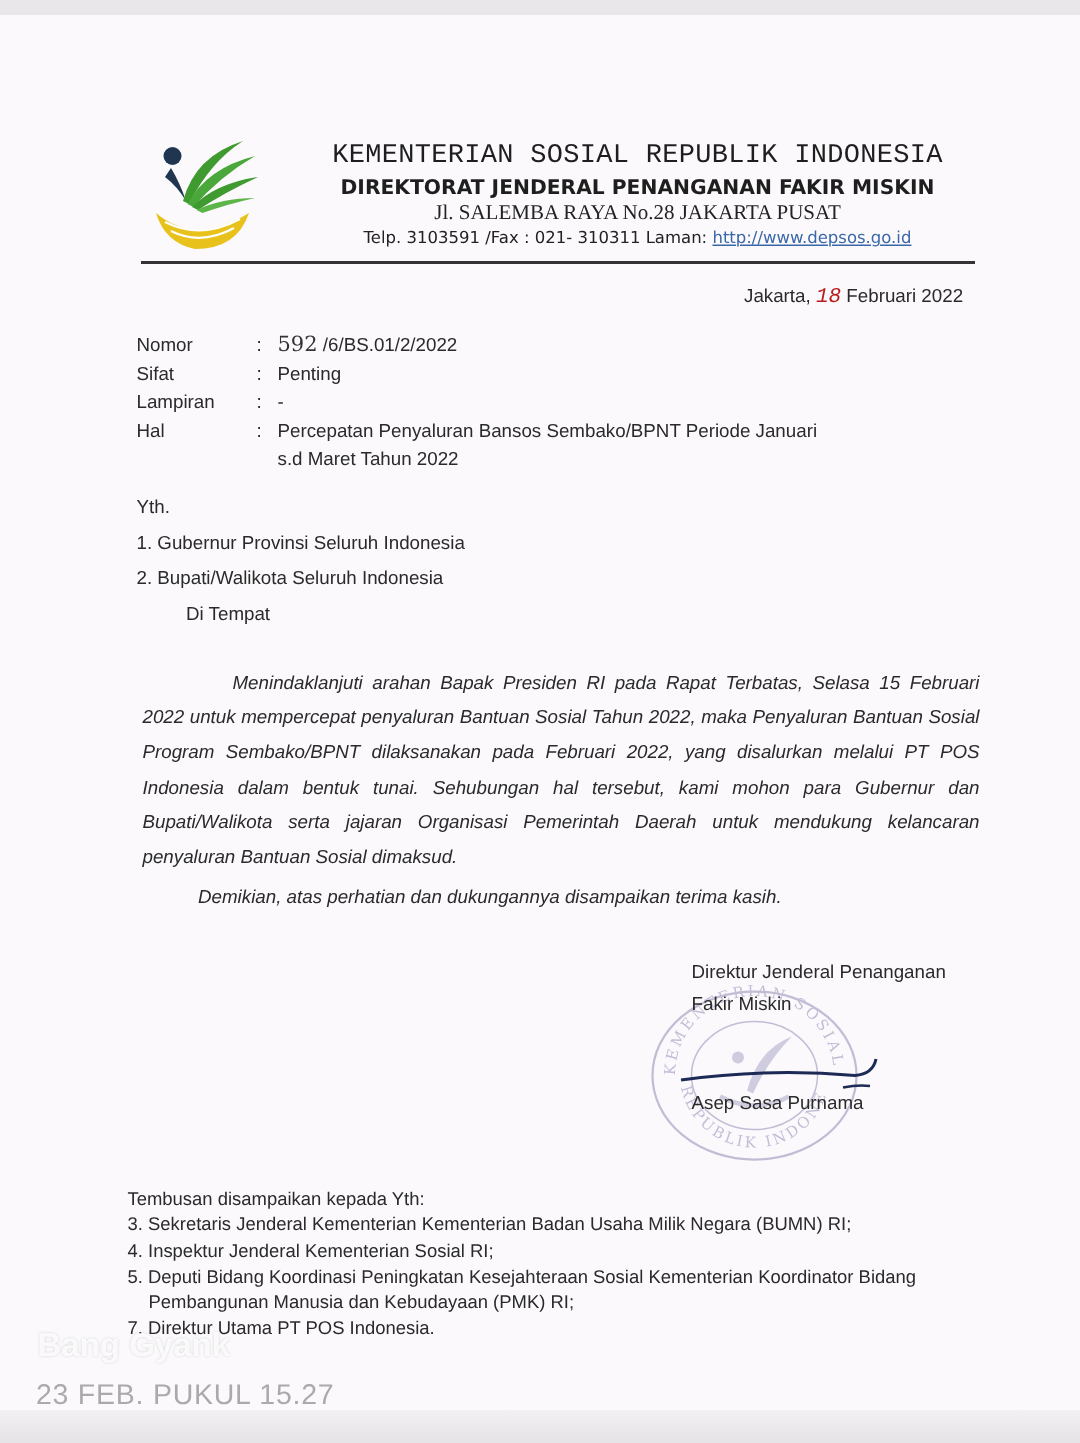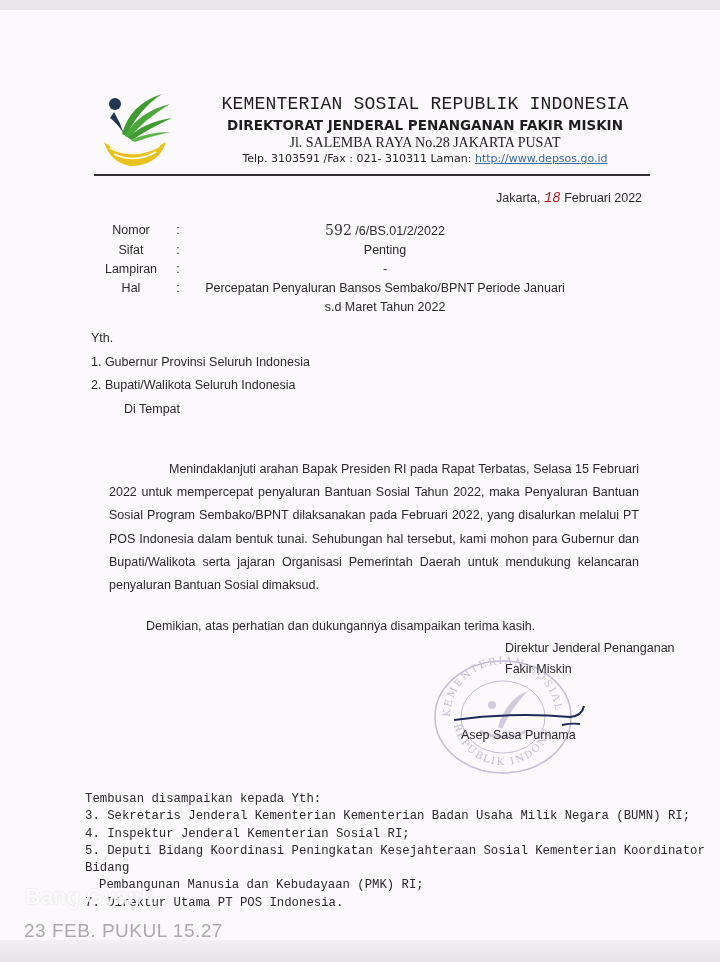--- a/index.html
+++ b/index.html
@@ -17,35 +17,35 @@
   .kop-text { position:absolute; left:200px; top:92px; width:450px; text-align:center; }
   .kop-1 { font-family:Liberation Mono, monospace; font-size:18px; letter-spacing:0.2px; color:#1e1e1e; line-height:24px; }
   .kop-2 { font-family:"DejaVu Sans", sans-serif; font-weight:bold; font-size:13.5px; color:#1e1e1e; line-height:18px; }
   .kop-3 { font-family:Liberation Serif, serif; font-size:14px; color:#222; line-height:16px; margin-top:1px; }
   .kop-4 { font-family:"DejaVu Sans", sans-serif; font-size:11px; color:#222; line-height:16px; }
   .kop-4 a { color:#3a67a8; text-decoration:underline; }
   .kop-rule { position:absolute; left:94px; top:174px; width:556px; height:2px; background:#333; }
   .date { position:absolute; left:496px; top:190px; font-size:12.5px; }
   .date .hand { font-family:Liberation Mono, monospace; font-style:italic; font-size:14px; color:#b91c1c; }
   .meta { position:absolute; left:91px; top:221px; font-size:12.5px; }
-  .meta-row { display:flex; line-height:19px;text-align:center; }
+  .meta-row { display:flex; line-height:19px; }
   .meta-label { width:80px; }
   .meta-colon { width:14px; }
   .meta-val { width:400px; }
   .hand-no { font-family:"DejaVu Serif", serif; font-size:14px; color:#333; }
   .addr { position:absolute; left:91px; top:327px; font-size:12.5px; line-height:23.5px; }
   .addr .indent { padding-left:33px; }
   .body-text { position:absolute; left:91px; top:440px; width:566px; font-size:12.5px; line-height:23.2px; text-align:justify; }
-  .body-text p { margin:18px; text-indent:60px; }
+  .body-text p { margin:4px; text-indent:60px;font-style:italic; }
   .body-text p.closing { text-indent:37px; margin-top:2px; }
-  .sig { position:absolute; left:461px; top:638px; font-size:12.5px; line-height:21px;margin-left:44px; }
+  .sig { position:absolute; left:461px; top:638px; font-size:12.5px; line-height:21px; }
   .stamp { position:absolute; left:428px; top:655px; width:150px; height:120px; opacity:0.45; }
   .signature { position:absolute; left:452px; top:700px; width:140px; height:30px; }
   .signame { position:absolute; left:461px; top:728px; font-size:12.5px; }
-  .cc { position:absolute; left:85px; top:791px; font-size:12.3px; line-height:17.3px;font-family:Liberation Mono, monospace; }
+  .cc { position:absolute; left:85px; top:791px; font-size:12.3px; line-height:17.3px; }
   .cc .wrap { padding-left:14px; }
   .watermark-name { position:absolute; left:25px; top:884px; font-size:22px; font-weight:bold; color:rgba(255,255,255,0.85); text-shadow:0 0 2px rgba(0,0,0,0.15); }
   .watermark-date { position:absolute; left:24px; top:920px; font-size:19px; color:rgba(150,150,150,0.8); letter-spacing:0.5px; }
   .bottom-shade { position:absolute; left:0; top:940px; width:720px; height:22px; background:linear-gradient(#f2f0f2,#e6e3e6); }
 </style>
 </head>
 <body>
 
 <div class="topband"></div>
 <div class="page"></div>

